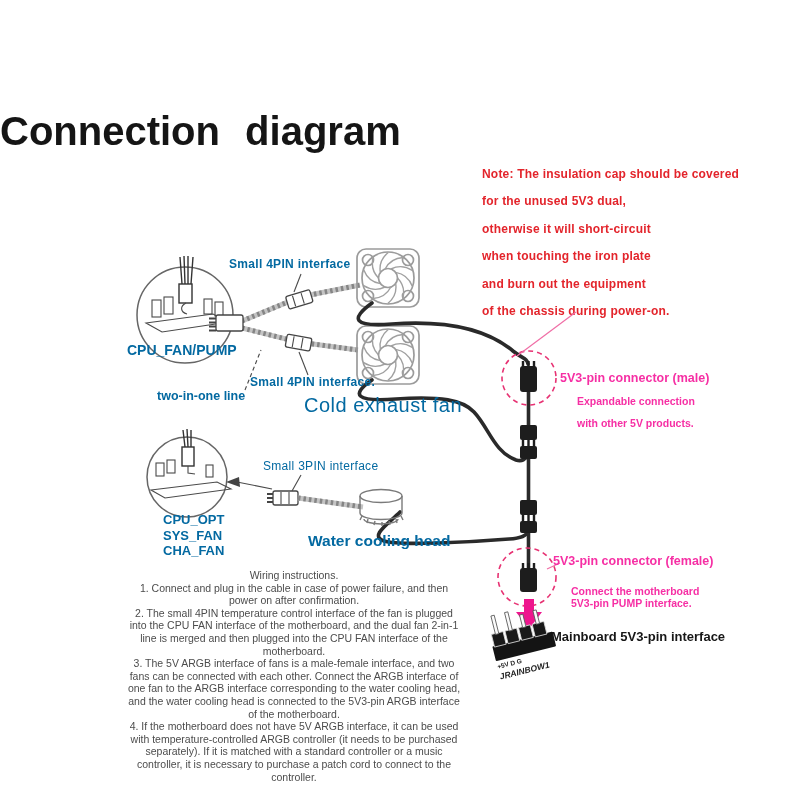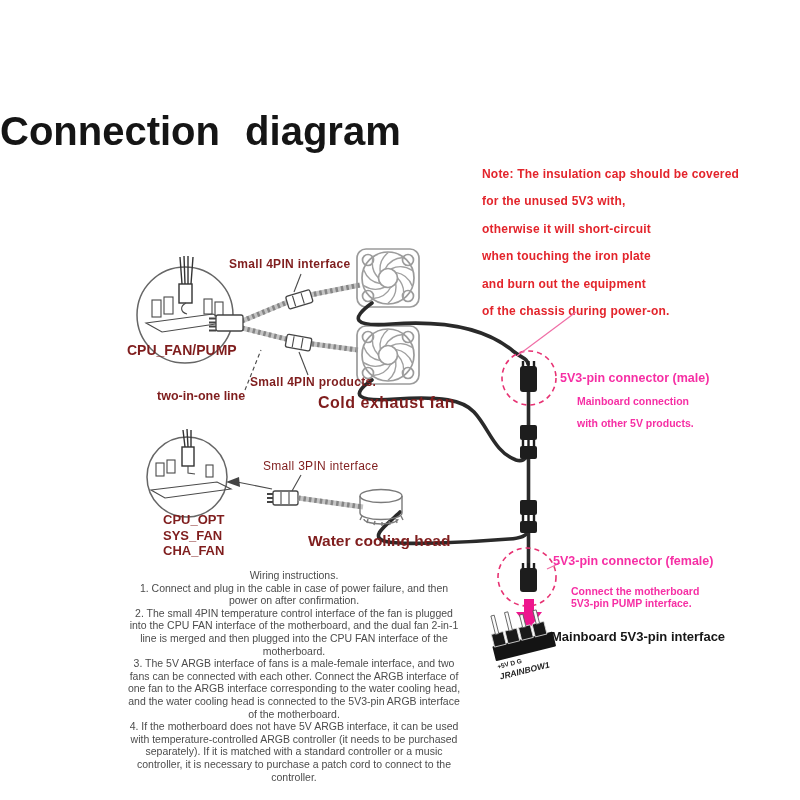--- a/index.html
+++ b/index.html
@@ -9,26 +9,26 @@
 
   .page-title{position:absolute;left:0;top:48px;width:100%;text-align:center;
               font-size:47px;font-weight:700;letter-spacing:1px;line-height:1;}
   .heading{position:absolute;left:0;top:111px;width:100%;text-align:left;color:#151515;
            font-size:40px;font-weight:700;word-spacing:14px;line-height:1;}
 
   .note{position:absolute;left:458px;top:161px;color:var(--notered,#e3242b);
         font-size:12px;font-weight:700;letter-spacing:.2px;margin-left:24px;}
   .note-line{line-height:27.4px;white-space:nowrap;}
 
-  .lab{position:absolute;color:#7f1d1d;white-space:nowrap;}
+  .lab{position:absolute;color:#0369a1;white-space:nowrap;}
   .lab-4pin-top{left:229px;top:257px;font-size:12px;font-weight:700;letter-spacing:.3px;}
   .lab-cpufan{left:127px;top:342px;font-size:14px;font-weight:700;}
   .lab-4pin-bot{left:250px;top:375px;font-size:12px;font-weight:700;letter-spacing:.3px;}
   .lab-twoinone{left:157px;top:389px;font-size:12.5px;font-weight:600;}
-  .lab-coldfan{left:318px;top:394px;font-size:16px;font-weight:700;letter-spacing:.5px;}
+  .lab-coldfan{left:304px;top:394px;font-size:20px;font-weight:400;letter-spacing:.5px;}
   .lab-3pin{left:263px;top:459px;font-size:12px;font-weight:400;letter-spacing:.3px;}
   .lab-cpuopt{left:163px;top:512px;font-size:13px;font-weight:700;line-height:15.5px;}
   .lab-pump{left:308px;top:532px;font-size:15.5px;font-weight:700;}
   .pink{color:var(--pink,#f62fa4);}
   .lab-male{left:560px;top:371px;font-size:12.5px;font-weight:700;}
   .lab-male-s1{left:577px;top:395px;font-size:10.5px;font-weight:700;}
   .lab-male-s2{left:577px;top:417px;font-size:10.5px;font-weight:700;}
   .lab-female{left:553px;top:554px;font-size:12.5px;font-weight:700;}
   .lab-female-s1{left:571px;top:585px;font-size:10.5px;font-weight:700;}
   .lab-female-s2{left:571px;top:597px;font-size:10.5px;font-weight:700;}
@@ -61,21 +61,21 @@
 </style>
 </head>
 <body>
 
 <div class="canvas">
 
   <div class="heading">Connection diagram</div>
 
   <div class="note">
     <div class="note-line">Note: The insulation cap should be covered</div>
-    <div class="note-line">for the unused 5V3 with,</div>
+    <div class="note-line">for the unused 5V3 dual,</div>
     <div class="note-line">otherwise it will short-circuit</div>
     <div class="note-line">when touching the iron plate</div>
     <div class="note-line">and burn out the equipment</div>
     <div class="note-line">of the chassis during power-on.</div>
   </div>
 
   <svg class="art" viewBox="0 0 800 800">
 
     <g class="ln">
       <circle cx="185" cy="315" r="48" class="circ"></circle>
@@ -206,32 +206,32 @@
       <path d="M308,375 L299,352"></path>
       <path d="M245,390 L261,350" stroke-dasharray="4 3"></path>
       <path d="M301,475 L292,491"></path>
       <path d="M272,489 L237,482"></path>
       <polygon points="239,477 226,482 240,487" fill="#444" stroke="none"></polygon>
     </g>
   </svg>
 
   <div class="lab lab-4pin-top">Small 4PIN interface</div>
   <div class="lab lab-cpufan">CPU_FAN/PUMP</div>
-  <div class="lab lab-4pin-bot">Small 4PIN products.</div>
+  <div class="lab lab-4pin-bot">Small 4PIN interface.</div>
   <div class="lab lab-twoinone">two-in-one line</div>
   <div class="lab lab-coldfan">Cold exhaust fan</div>
   <div class="lab lab-3pin">Small 3PIN interface</div>
   <div class="lab lab-cpuopt">
     <div>CPU_OPT</div>
     <div>SYS_FAN</div>
     <div>CHA_FAN</div>
   </div>
   <div class="lab lab-pump">Water cooling head</div>
   <div class="lab lab-male pink">5V3-pin connector (male)</div>
-  <div class="lab lab-male-s1 pink">Mainboard connection</div>
+  <div class="lab lab-male-s1 pink">Expandable connection</div>
   <div class="lab lab-male-s2 pink">with other 5V products.</div>
   <div class="lab lab-female pink">5V3-pin connector (female)</div>
   <div class="lab lab-female-s1 pink">Connect the motherboard</div>
   <div class="lab lab-female-s2 pink">5V3-pin PUMP interface.</div>
   <div class="lab lab-mainboard">Mainboard 5V3-pin interface</div>
 
   <div class="instructions">
     <p>Wiring instructions.</p>
     <p>1. Connect and plug in the cable in case of power failure, and then power on after confirmation.</p>
     <p>2. The small 4PIN temperature control interface of the fan is plugged into the CPU FAN interface of the motherboard, and the dual fan 2-in-1 line is merged and then plugged into the CPU FAN interface of the motherboard.</p>

